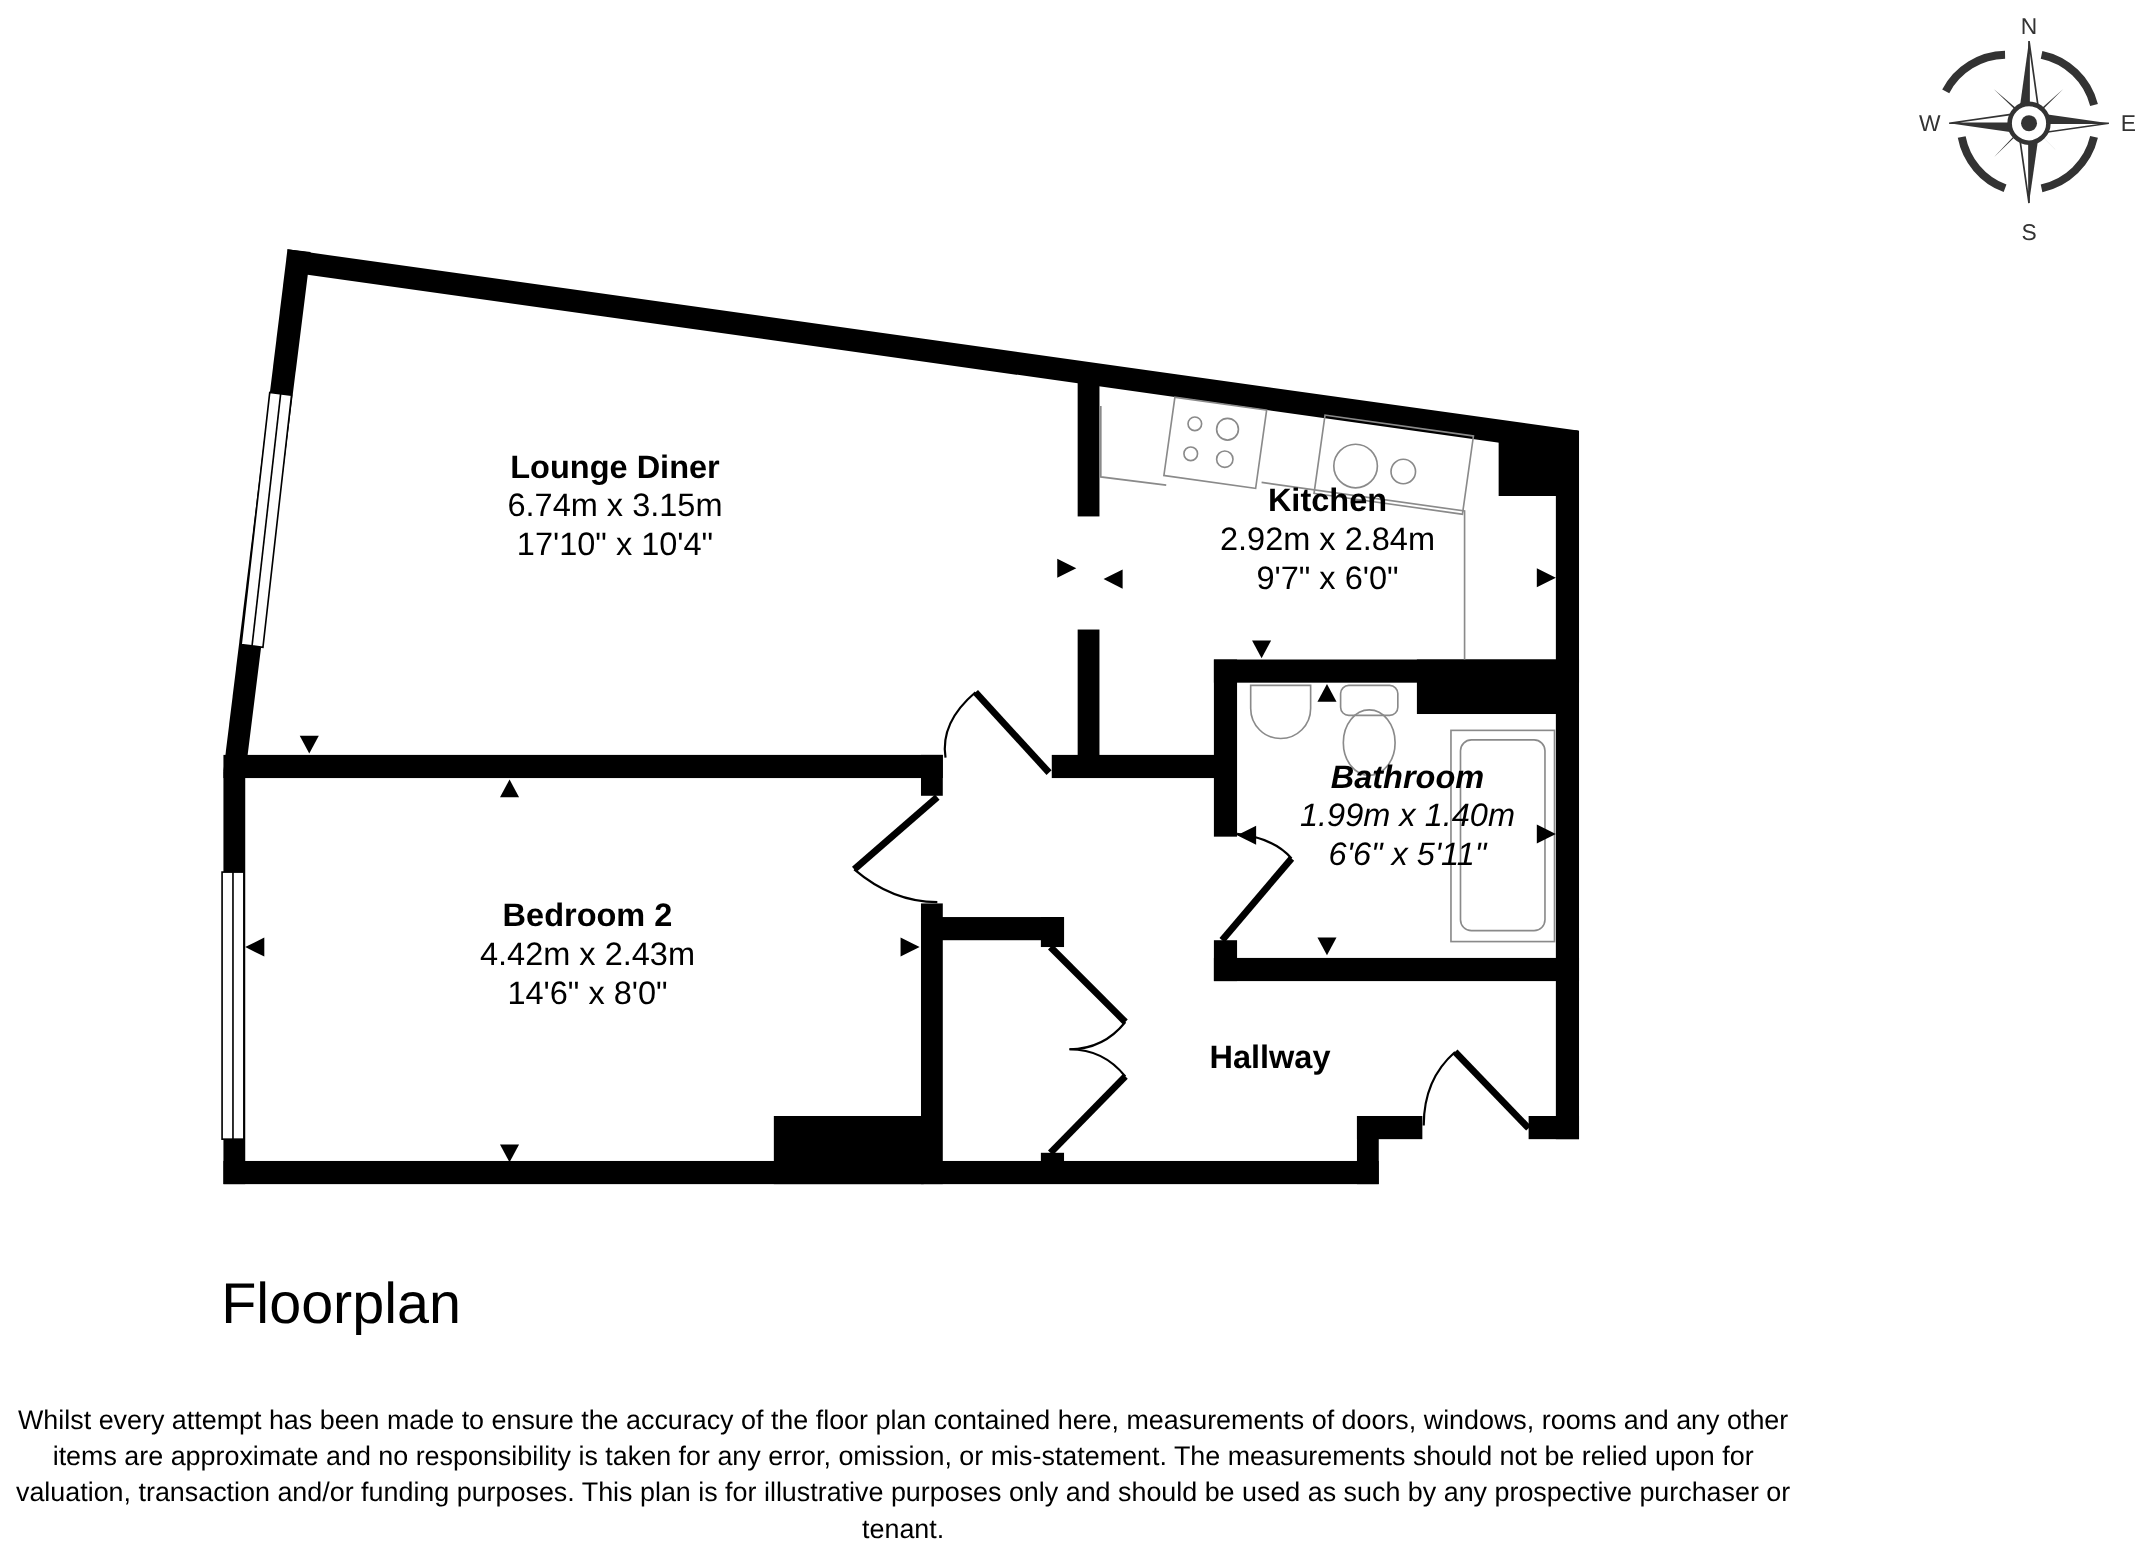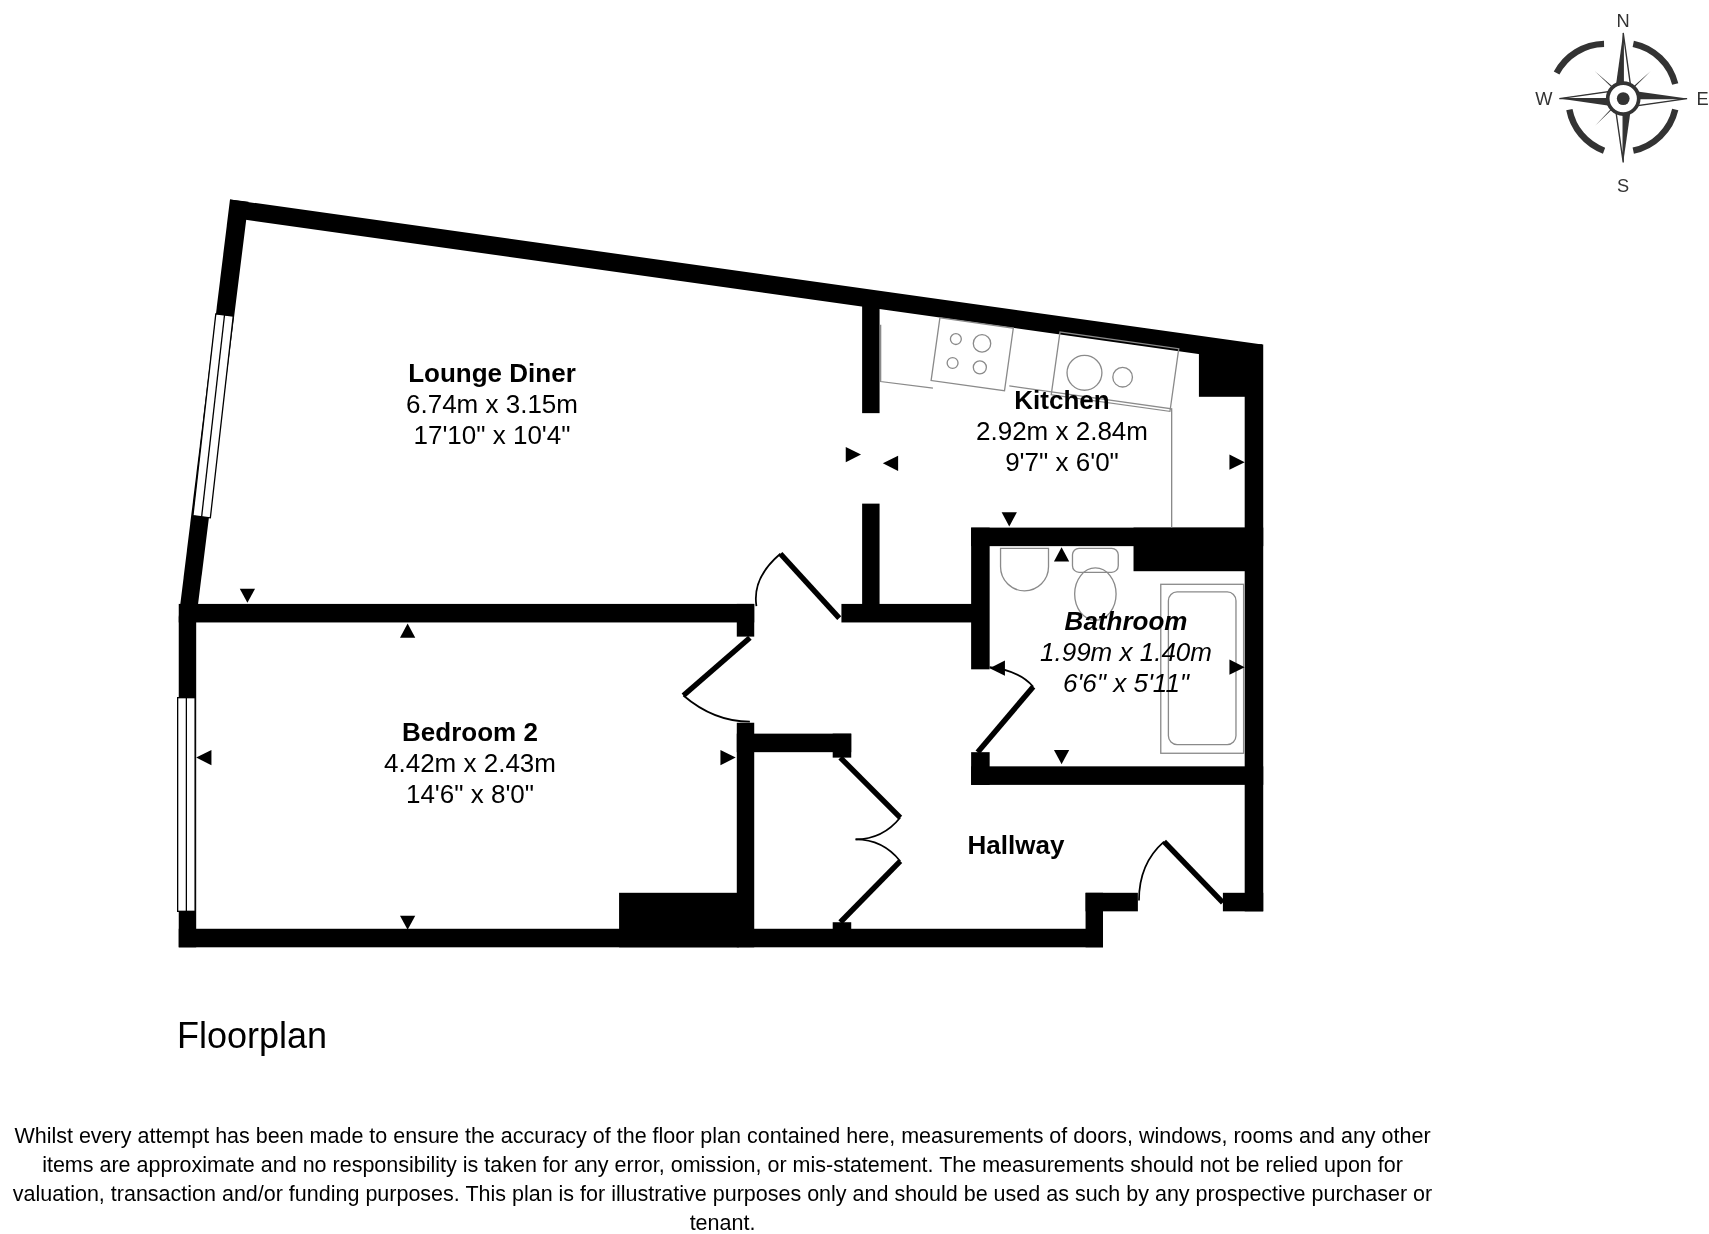--- a/index.html
+++ b/index.html
@@ -1,20 +1,20 @@
 <!DOCTYPE html>
 <html><head>
   <meta charset="utf-8">
   <style>
     html, body { margin: 0; padding: 0; background: #ffffff; }
     body { width: 1709px; height: 1234px; position: relative; overflow: hidden; font-family: "Liberation Sans", sans-serif; color: #000; }
     .area-title { position: absolute; left: 500px; top: 48px; width: 440px; text-align: center; font-weight: bold; font-size: 25px; line-height: 30px; }
     .compass { position: absolute; left: 1500px; top: 0px; width: 209px; height: 210px; }
     .plan { position: absolute; left: 0; top: 0; width: 1709px; height: 1234px; }
-    .plan-label { position: absolute; left: 177px; top: 1015px; font-size: 36px; }
+    .plan-label { position: absolute; left: 177px; top: 1015px; font-size: 46px; }
     .disclaimer { position: absolute; left: 0; top: 1122px; width: 1445px; text-align: center; font-size: 21.5px; line-height: 29px; }
     .room-label { position: absolute; text-align: center; transform: translateX(-50%); font-size: 26px; line-height: 31px; white-space: nowrap; }
     .room-label .name { font-weight: bold; display: block; }
     .room-label .dim { display: block; }
   </style>
 </head>
 <body>
 
 <div class="area-title">
 </div>

